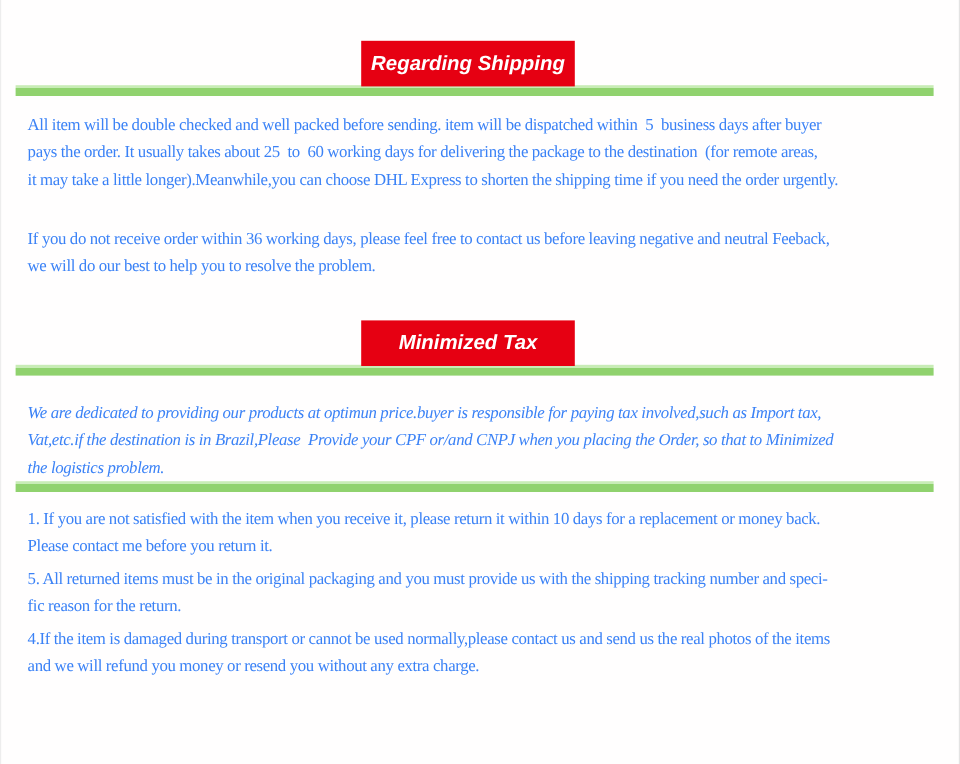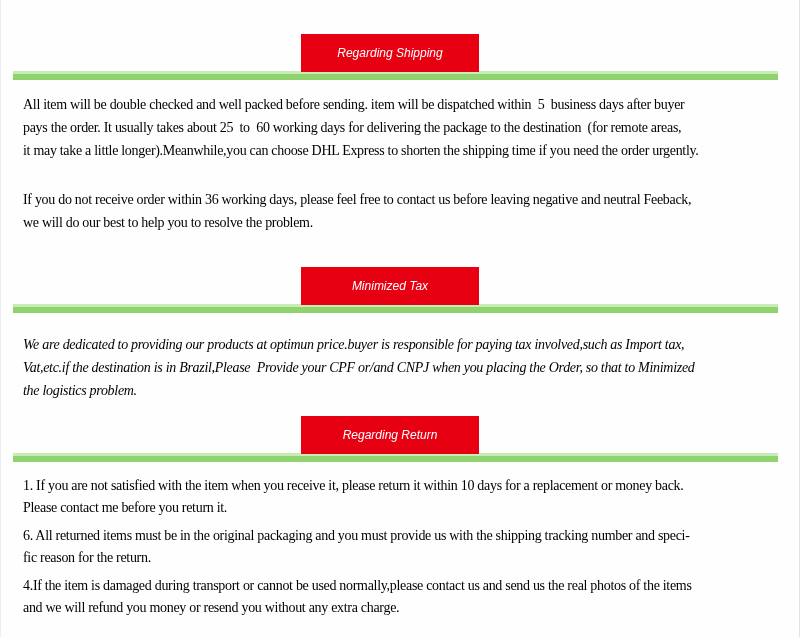--- a/index.html
+++ b/index.html
@@ -22,35 +22,35 @@
   .banner{
     position:relative;
     left:-10px;
     width:178px;
     height:38px;
     line-height:38px;
     text-align:center;
     background:#e60012;
     color:#ffffff;
     font-family:"Liberation Sans","DejaVu Sans",sans-serif;
-    font-weight:normal;
+    font-weight:bold;
     font-style:italic;
-    font-size:12px;
+    font-size:17px;
     z-index:2;
   }
   .greenbar{
     height:9px;
     margin:-1px 21px 0 12px;
     background:linear-gradient(to bottom,#c8ecb6 0%,#c8ecb6 28%,#90d26e 28%,#90d26e 100%);
     position:relative;
     z-index:1;
   }
   .para{
     margin:13px 12px 0 22px;
-    color:#000000;
+    color:#3b82f6;
     font-size:14px;
     letter-spacing:-0.3px;
     line-height:23px;
     white-space:pre-wrap;
   }
   
   .sec-shipping .header-row{padding-top:34px;}
   .sec-shipping .para + .para{margin-top:26px;}
   .sec-tax .header-row{padding-top:33px;}
   .sec-tax .para{margin-top:20px;font-style:italic;}
@@ -81,25 +81,22 @@
     <div class="header-row">
       <div class="banner">Minimized Tax</div>
     </div>
     <div class="greenbar"></div>
     <p class="para">We are dedicated to providing our products at optimun price.buyer is responsible for paying tax involved,such as Import tax,
 Vat,etc.if the destination is in Brazil,Please  Provide your CPF or/and CNPJ when you placing the Order, so that to Minimized
 the logistics problem.</p>
   </section>
 
   <section class="sec-return">
-    <div class="header-row">
-      <div class="banner">Regarding Return</div>
-    </div>
     <div class="greenbar"></div>
     <p class="para">1. If you are not satisfied with the item when you receive it, please return it within 10 days for a replacement or money back.
 Please contact me before you return it.</p>
-    <p class="para">6. All returned items must be in the original packaging and you must provide us with the shipping tracking number and speci-
+    <p class="para">5. All returned items must be in the original packaging and you must provide us with the shipping tracking number and speci-
 fic reason for the return.</p>
     <p class="para">4.If the item is damaged during transport or cannot be used normally,please contact us and send us the real photos of the items
 and we will refund you money or resend you without any extra charge.</p>
   </section>
 
 </div>
 
 </body></html>

